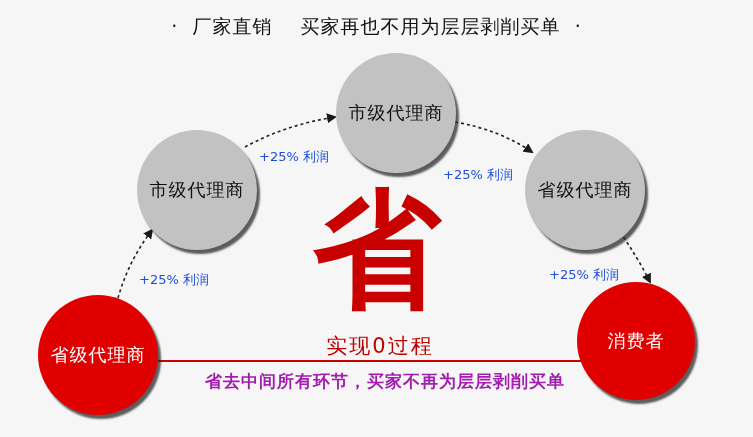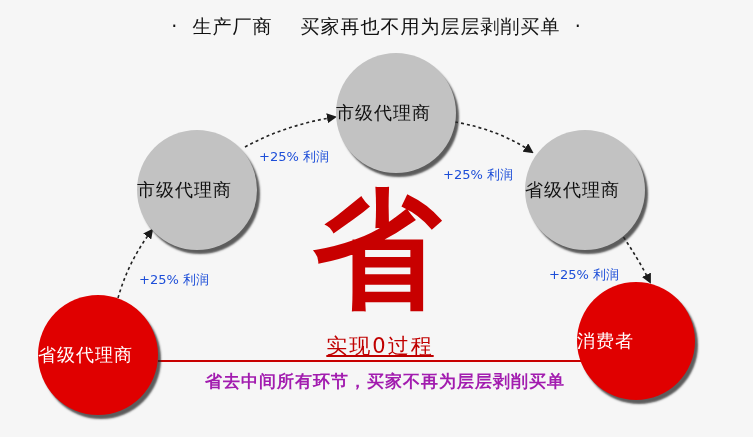--- a/index.html
+++ b/index.html
@@ -10,47 +10,47 @@
       position:relative;
     }
     .headline {
       position:absolute; left:0; top:14px; width:753px;
       text-align:center; font-size:19px; color:#111; letter-spacing:1px;
       white-space:pre;
     }
     svg.links { position:absolute; left:0; top:0; }
     .node {
       position:absolute; border-radius:50%;
-      display:flex; align-items:center; justify-content:flex-start;
+      display:flex; align-items:center; justify-content:center;
       font-size:18px; letter-spacing:1px;
       box-shadow: 3px 4px 2px rgba(40,40,40,0.75);
       font-family: Liberation Mono, monospace;
     }
     .node.gray { background:#c2c2c2; color:#111; }
     .node.red { background:#e00000; color:#fff; }
     .profit {
       position:absolute; color:#1d4ed8; font-size:13px; white-space:nowrap;
     }
     .big-char {
       position:absolute; left:302px; top:186px; width:150px; text-align:center;
       font-size:128px; line-height:128px; color:#c80000; font-weight:bold;
     }
     .subtitle {
       position:absolute; left:300px; top:332px; width:160px; text-align:center;
-      font-size:21px; color:#c00000; letter-spacing:2px;text-decoration:underline;
+      font-size:21px; color:#c00000; letter-spacing:2px;
     }
     .slogan {
       position:absolute; left:175px; top:370px; width:420px; text-align:center;
       font-size:17px; font-weight:bold; color:#a21caf; letter-spacing:1px;
     }
   </style>
 </head>
 <body>
 
-<div class="headline">·  生产厂商    买家再也不用为层层剥削买单  ·</div>
+<div class="headline">·  厂家直销    买家再也不用为层层剥削买单  ·</div>
 
 <svg class="links" width="753" height="437">
   <defs>
     <marker id="tri" markerWidth="10" markerHeight="10" refX="8" refY="5" orient="auto" markerUnits="userSpaceOnUse">
       <path d="M0,0 L10,5 L0,10 z" fill="#1a1a1a"></path>
     </marker>
     <marker id="redtri" markerWidth="12" markerHeight="12" refX="10" refY="6" orient="auto" markerUnits="userSpaceOnUse">
       <path d="M0,0 L12,6 L0,12 z" fill="#c80000"></path>
     </marker>
   </defs>

